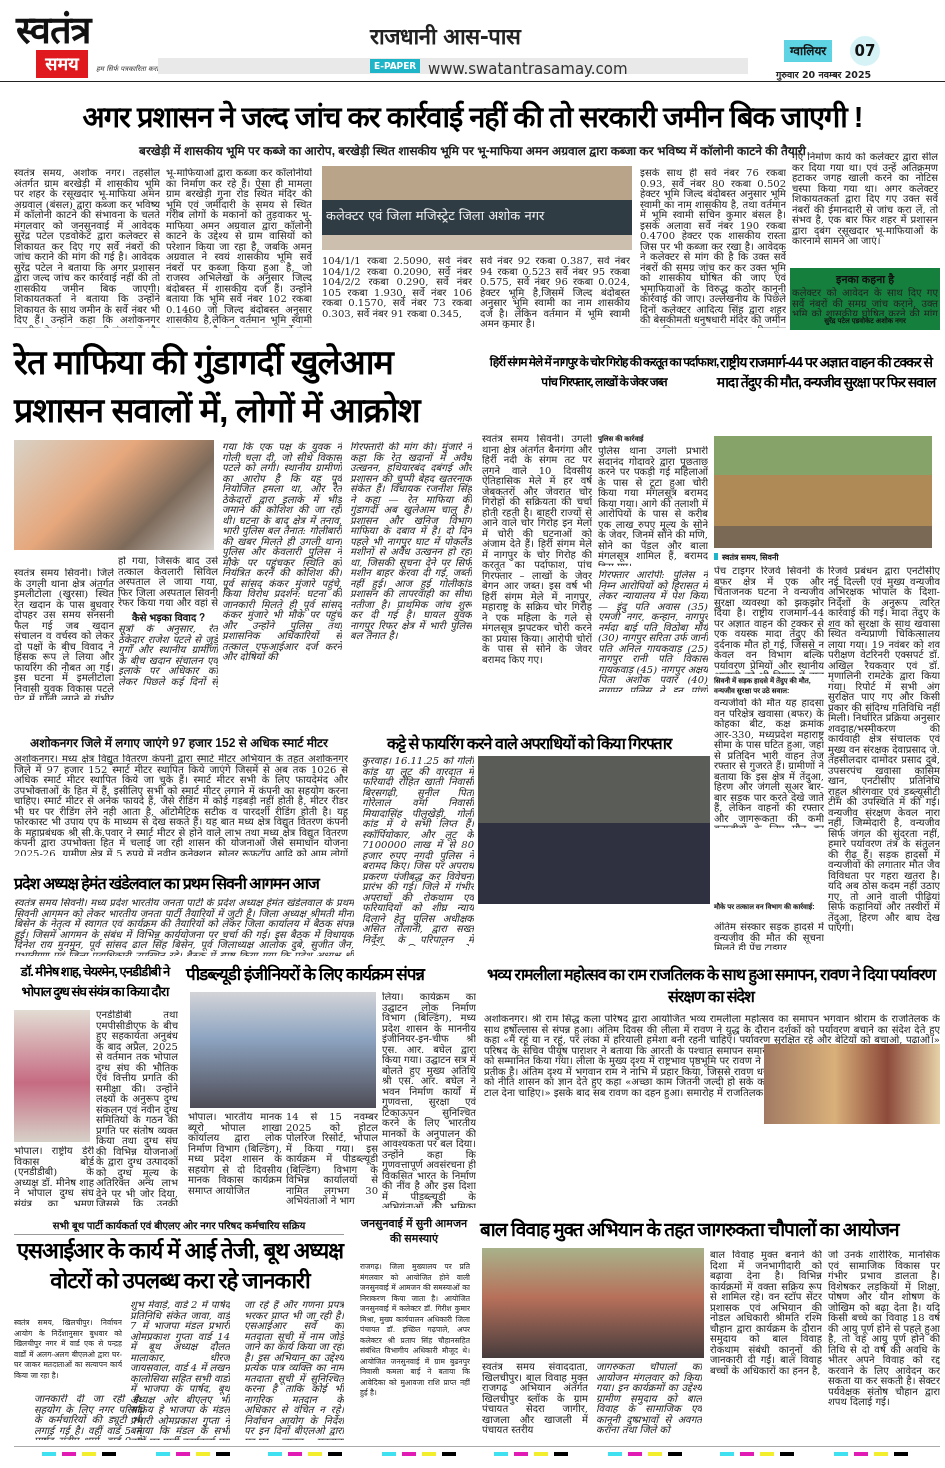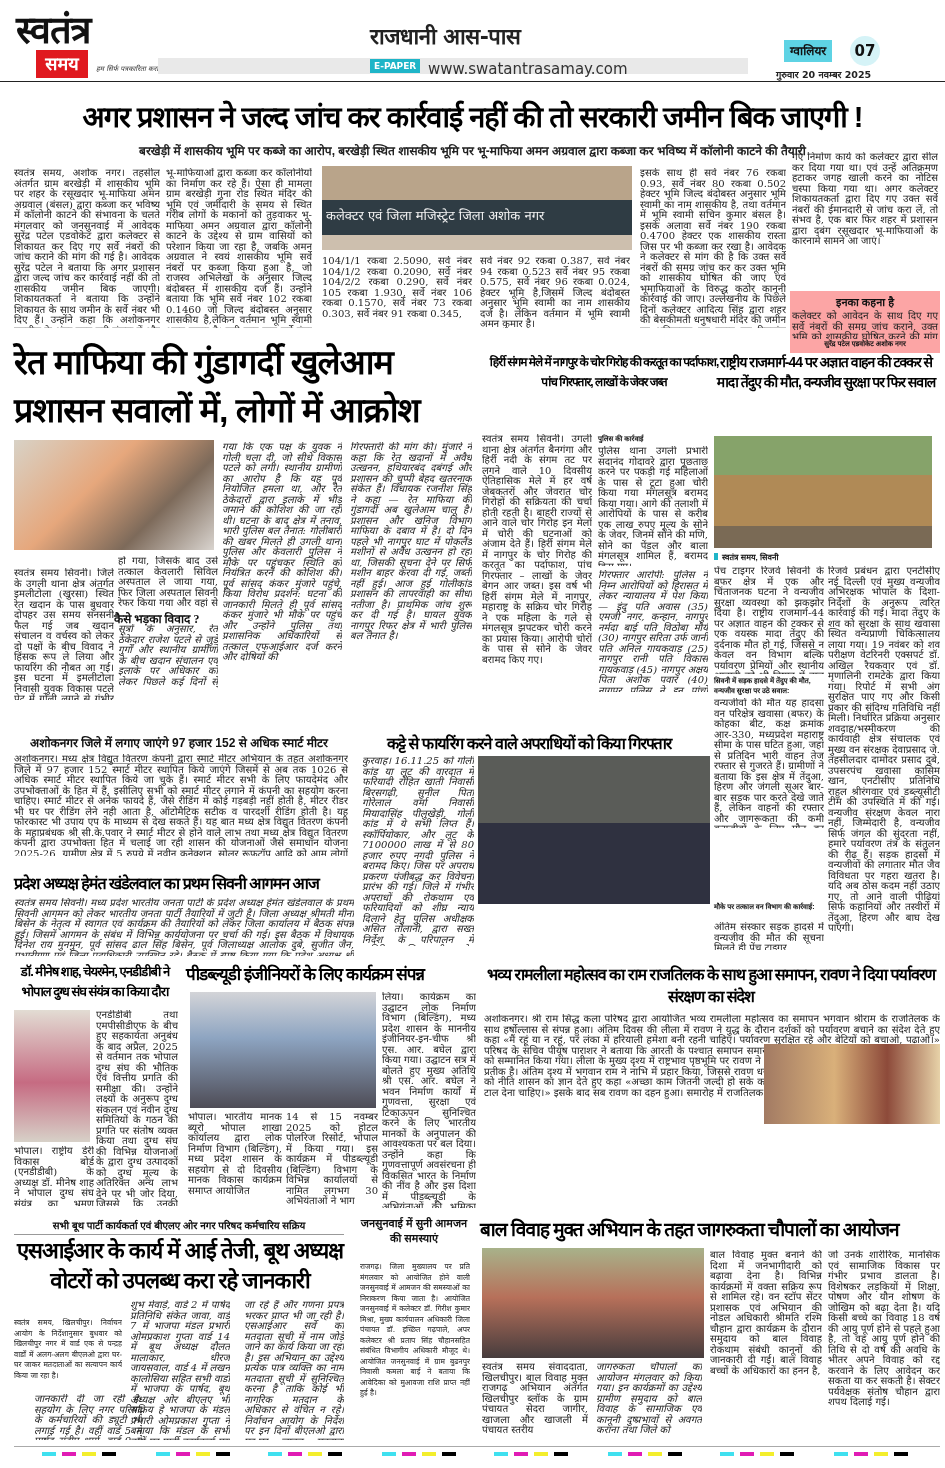--- a/index.html
+++ b/index.html
@@ -13,21 +13,21 @@
   .epaper-bar { left: 158px; top: 58px; width: 590px; height: 16px; background: #e9e9e9; }
   .epaper-badge { left: 370px; top: 59px; height: 14px; padding: 0 4px; background: #1fb5c8; color: #fff; font-size: 9px; line-height: 14px; font-weight: bold; }
   .epaper-url { left: 428px; top: 60px; font-size: 15px; color: #333; }
   .city-badge { left: 784px; top: 40px; height: 22px; padding: 0 6px; background: #5ed3e4; font-size: 12px; font-weight: bold; line-height: 22px; color: #111; }
   .page-num { left: 850px; top: 36px; width: 30px; height: 30px; border-radius: 50%; background: #d5f3f7; font-size: 15px; font-weight: bold; text-align: center; line-height: 30px; }
   .date { left: 776px; top: 68px; font-size: 9.5px; font-weight: bold; color: #222; }
   .h1 { font-family: "Liberation Sans", sans-serif; font-weight: bold; color: #000; letter-spacing: -1px; }
   .txt { font-family: "DejaVu Serif", serif; font-size: 10px; line-height: 10.5px; color: #222; text-align: justify; overflow: hidden; }
   .italic { font-style: italic; }
   .photo { background: #8a8174; overflow: hidden; }
-  .kahna-box { background: #fca5a5; margin-top: 23px; }
+  .kahna-box { background: #15803d; }
   .rule { background: #aaa; height: 1px; }
   .color-strip { height: 4px; display: flex; gap: 6px; }
   .color-strip span { width: 14px; height: 4px; display: block; }
   .sub-head { font-family: "Liberation Sans", sans-serif; font-weight: bold; }
   .center { text-align: center; }
 </style>
 </head>
 <body>
 
 <div class="abs masthead"></div>
@@ -57,21 +57,21 @@
   <div class="sub-head center" style="font-size:11px;margin-top:3px;">इनका कहना है</div>
   <div class="txt" style="padding:2px 2px 0;height:30px;">कलेक्टर को आवेदन के साथ दिए गए सर्वे नंबरों की समग्र जांच कराने, उक्त भूमि को शासकीय घोषित करने की मांग की गई है।</div>
   <div class="sub-head center" style="font-size:7px;">सुरेंद्र पटेल एडवोकेट अशोक नगर</div>
 </div>
 
 <div class="abs h1" style="left:14px;top:340px;width:460px;font-size:34px;line-height:44px;">रेत माफिया की गुंडागर्दी खुलेआम</div>
 <div class="abs h1" style="left:14px;top:388px;width:460px;font-size:34px;line-height:44px;">प्रशासन सवालों में, लोगों में आक्रोश</div>
 <div class="abs photo" style="left:14px;top:440px;width:200px;height:110px;background:linear-gradient(135deg,#d8d2c6,#e6a77c 40%,#7d6a5a 70%,#d9d4cf);"></div>
 <div class="abs txt" style="left:14px;top:556px;width:100px;height:132px;margin-top:12px;">स्वतंत्र समय सिवनी। जिले के उगली थाना क्षेत्र अंतर्गत इमलीटोला (खुरसा) स्थित रेत खदान के पास बुधवार दोपहर उस समय सनसनी फैल गई जब खदान संचालन व वर्चस्व को लेकर दो पक्षों के बीच विवाद ने हिंसक रूप ले लिया और फायरिंग की नौबत आ गई। इस घटना में इमलीटोला निवासी युवक विकास पटले पेट में गोली लगने से गंभीर रूप से घायल</div>
 <div class="abs txt" style="left:118px;top:556px;width:100px;height:52px;">हो गया, जिसके बाद उसे तत्काल केवलारी सिविल अस्पताल ले जाया गया, फिर जिला अस्पताल सिवनी रेफर किया गया और वहां से उसकी गंभीर स्थिति को देखते हुए नागपुर भेज दिया गया।</div>
-<div class="abs sub-head" style="left:114px;top:610px;width:100px;font-size:12px;font-family:Liberation Serif, serif;">कैसे भड़का विवाद ?</div>
+<div class="abs sub-head" style="left:132px;top:610px;width:100px;font-size:10px;">कैसे भड़का विवाद ?</div>
 <div class="abs txt italic" style="left:118px;top:624px;width:100px;height:64px;">सूत्रों के अनुसार, रेत ठेकेदार राजेश पटले से जुड़े गुर्गों और स्थानीय ग्रामीणों के बीच खदान संचालन एवं इलाके पर अधिकार को लेकर पिछले कई दिनों से तनाव था। बुधवार को विवाद इतना बढ़</div>
 <div class="abs txt italic" style="left:222px;top:442px;width:120px;height:246px;">गया कि एक पक्ष के युवक ने गोली चला दी, जो सीधे विकास पटले को लगी। स्थानीय ग्रामीणों का आरोप है कि यह पूर्व नियोजित हमला था, और रेत ठेकेदारों द्वारा इलाके में भीड़ जमाने की कोशिश की जा रही थी। घटना के बाद क्षेत्र में तनाव, भारी पुलिस बल तैनात: गोलीबारी की खबर मिलते ही उगली थाना पुलिस और केवलारी पुलिस ने मौके पर पहुंचकर स्थिति को नियंत्रित करने की कोशिश की। पूर्व सांसद कंकर मुंजारे पहुंचे, किया विरोध प्रदर्शन: घटना की जानकारी मिलते ही पूर्व सांसद कंकर मुंजारे भी मौके पर पहुंचे और उन्होंने पुलिस तथा प्रशासनिक अधिकारियों से तत्काल एफआईआर दर्ज करने और दोषियों की</div>
 <div class="abs txt italic" style="left:350px;top:442px;width:122px;height:246px;">गिरफ्तारी की मांग की। मुंजारे ने कहा कि रेत खदानों में अवैध उत्खनन, हथियारबंद दबंगई और प्रशासन की चुप्पी बेहद खतरनाक संकेत हैं। विधायक रजनीश सिंह ने कहा — रेत माफिया की गुंडागर्दी अब खुलेआम चालू है। प्रशासन और खनिज विभाग माफिया के दबाव में है। दो दिन पहले भी नागपुर घाट में पोकलैंड मशीनों से अवैध उत्खनन हो रहा था, जिसकी सूचना देने पर सिर्फ मशीन बाहर करवा दी गई, जब्ती नहीं हुई। आज हुई गोलीकांड प्रशासन की लापरवाही का सीधा नतीजा है। प्राथमिक जांच शुरू कर दी गई है। घायल युवक नागपुर रिफर क्षेत्र में भारी पुलिस बल तैनात है।</div>
 
 <div class="abs h1 center" style="left:488px;top:352px;width:232px;font-size:12px;line-height:20px;text-align:center;">हिर्री संगम मेले में नागपुर के चोर गिरोह की करतूत का पर्दाफाश, पांच गिरफ्तार, लाखों के जेवर जब्त</div>
 <div class="abs txt" style="left:482px;top:434px;width:110px;height:258px;">स्वतंत्र समय सिवनी। उगली थाना क्षेत्र अंतर्गत बैनगंगा और हिर्री नदी के संगम तट पर लगने वाले 10 दिवसीय ऐतिहासिक मेले में हर वर्ष जेबकतरों और जेवरात चोर गिरोहों की सक्रियता की चर्चा होती रहती है। बाहरी राज्यों से आने वाले चोर गिरोह इन मेलों में चोरी की घटनाओं को अंजाम देते हैं। हिर्री संगम मेले में नागपुर के चोर गिरोह की करतूत का पर्दाफाश, पांच गिरफ्तार – लाखों के जेवर बेगन आर जब्त। इस वर्ष भी हिर्री संगम मेले में नागपुर, महाराष्ट्र के सक्रिय चोर गिरोह ने एक महिला के गले से मंगलसूत्र झपटकर चोरी करने का प्रयास किया। आरोपी चोरों के पास से सोने के जेवर बरामद किए गए।</div>
 <div class="abs sub-head" style="left:598px;top:434px;width:110px;font-size:7px;">पुलिस की कार्रवाई</div>
 <div class="abs txt" style="left:598px;top:446px;width:110px;height:120px;">पुलिस थाना उगली प्रभारी सदानंद गोदावरे द्वारा पूछताछ करने पर पकड़ी गई महिलाओं के पास से टूटा हुआ चोरी किया गया मंगलसूत्र बरामद किया गया। आगे की तलाशी में आरोपियों के पास से करीब एक लाख रुपए मूल्य के सोने के जेवर, जिनमें सोने की मणि, सोने का पेंडल और बाला मंगलसूत्र शामिल हैं, बरामद किए गए।</div>
 <div class="abs txt italic" style="left:598px;top:570px;width:110px;height:122px;">गिरफ्तार आरोपी: पुलिस ने निम्न आरोपियों को हिरासत में लेकर न्यायालय में पेश किया— इंदु पति अवास (35) एमजी नगर, कन्हान, नागपुर नर्मदा बाई पति विठोबा मौर्य (30) नागपुर सरिता उर्फ जानी पति अनिल गायकवाड़ (25) नागपुर रानी पति विकास गायकवाड़ (45) नागपुर अक्षय पिता अशोक पवार (40) नागपुर पुलिस ने इन पांचों आरोपियों के विरुद्ध अपराध क्रमांक 228/25 धारा 304-(2) 61-(2) बीएनएस के तहत मामला दर्ज कर न्यायालय में प्रस्तुत किया।</div>
 

